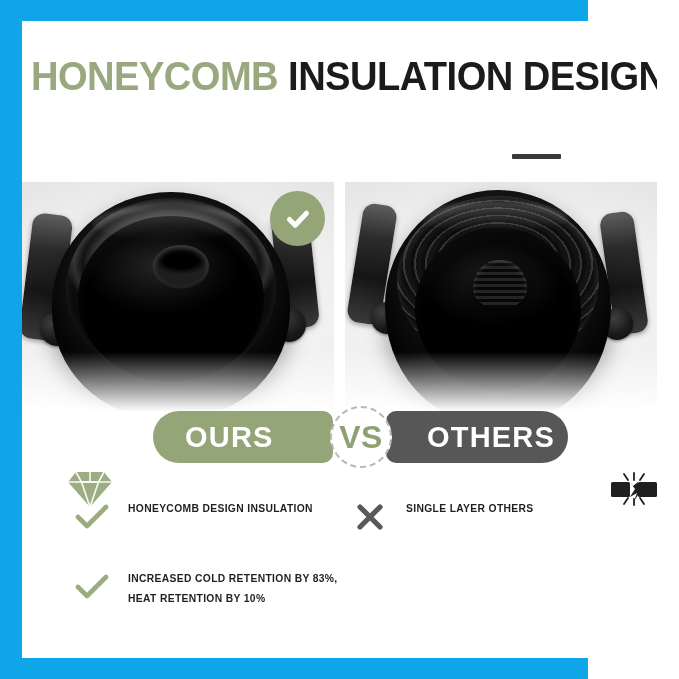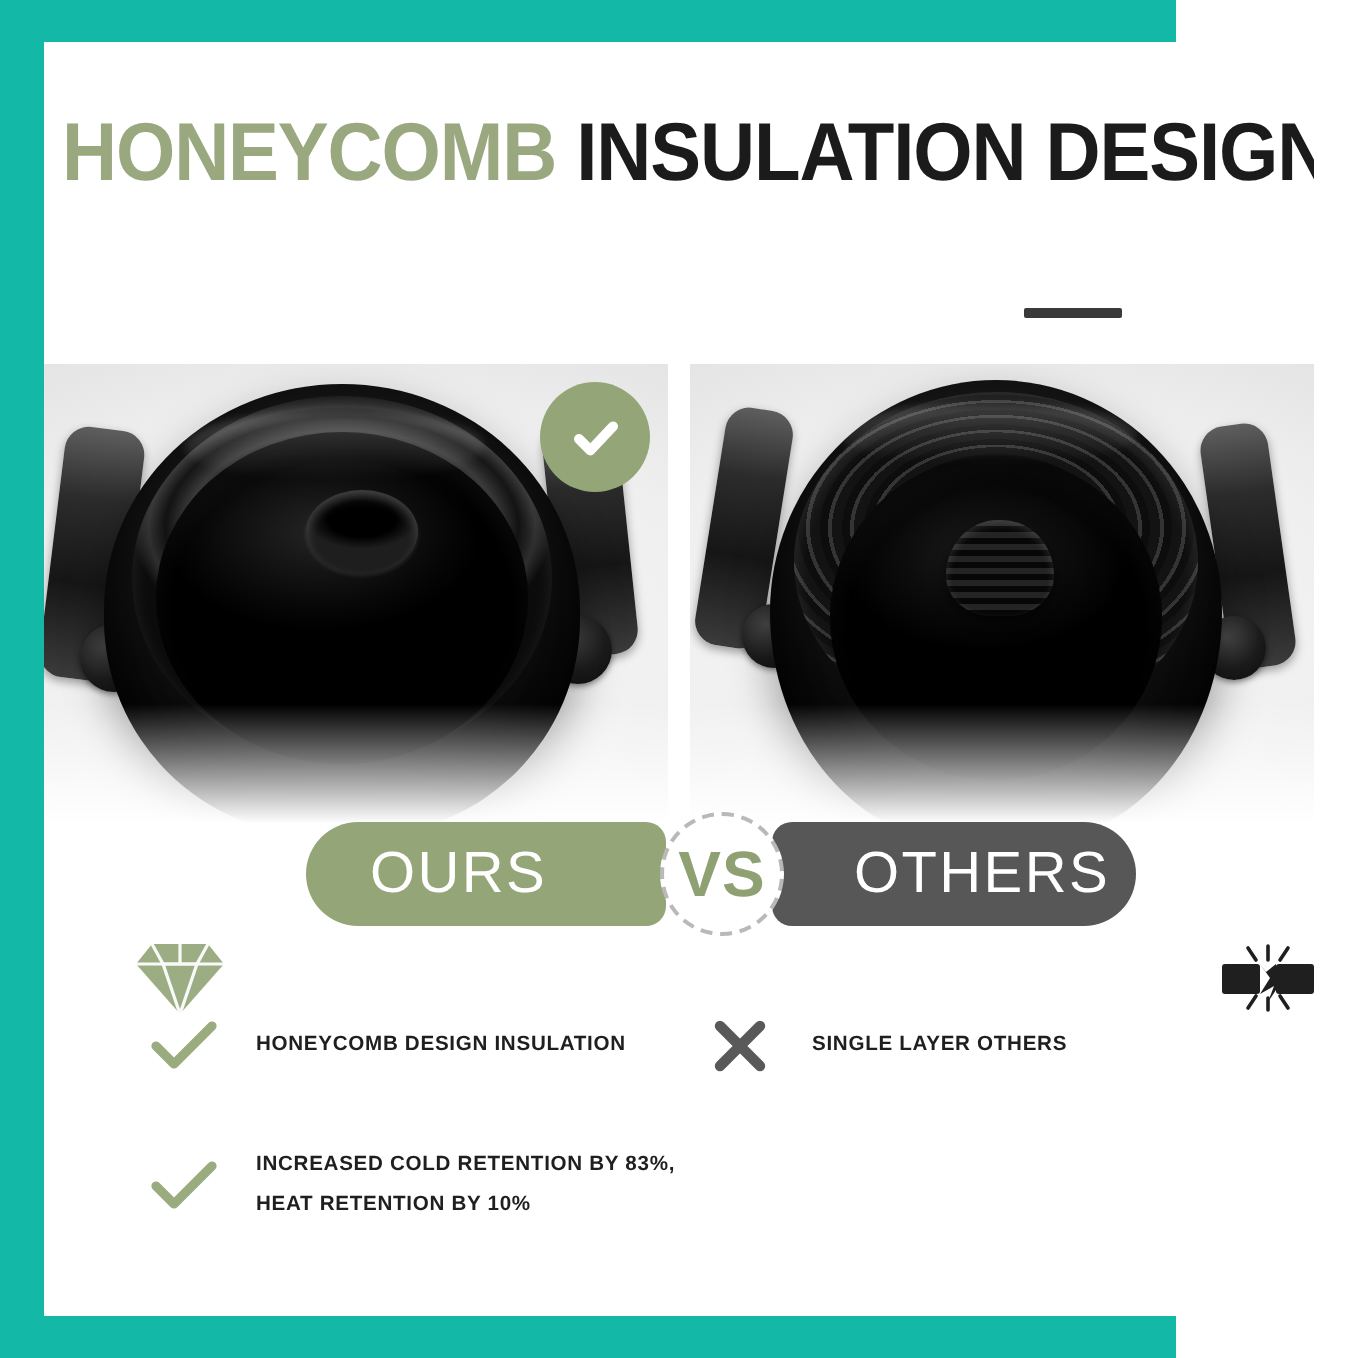--- a/index.html
+++ b/index.html
@@ -13,21 +13,21 @@
     overflow: hidden;
     font-family: "Liberation Sans", sans-serif;
     -webkit-font-smoothing: antialiased;
   }
 
   
   #poster {
     position: relative;
     width: 588px;
     height: 679px;
-    background: #14b8a6;
+    background: #0ea5e9;
     box-sizing: border-box;
   }
   #canvas {
     position: absolute;
     left: 22px;
     top: 21px;
     width: 635px;
     height: 637px;
     background: #ffffff;
     overflow: hidden;
@@ -224,21 +224,21 @@
     z-index: 7;
   }
   .pill {
     position: absolute;
     top: 0;
     height: 52px;
     display: flex;
     align-items: center;
     color: #ffffff;
     font-size: 29px;
-    font-weight: 400;
+    font-weight: 700;
     letter-spacing: 1.2px;
   }
   #pill-ours {
     left: 131px;
     width: 180px;
     border-radius: 26px 10px 10px 26px;
     background: #94a678;
     justify-content: flex-start;
     padding-left: 32px;
     box-sizing: border-box;
@@ -292,21 +292,20 @@
   .bullets {
     position: absolute;
     width: 290px;
   }
   #bullets-ours   { left: 50px;  top: 478px; }
   #bullets-others { left: 328px; top: 478px; }
 
   .bullet {
     position: relative;
     display: flex;
-    align-items: center;
     min-height: 48px;
     margin-bottom: 22px;
   }
   .bullet .mark {
     flex: 0 0 40px;
     height: 36px;
     display: flex;
     align-items: center;
     justify-content: center;
   }

